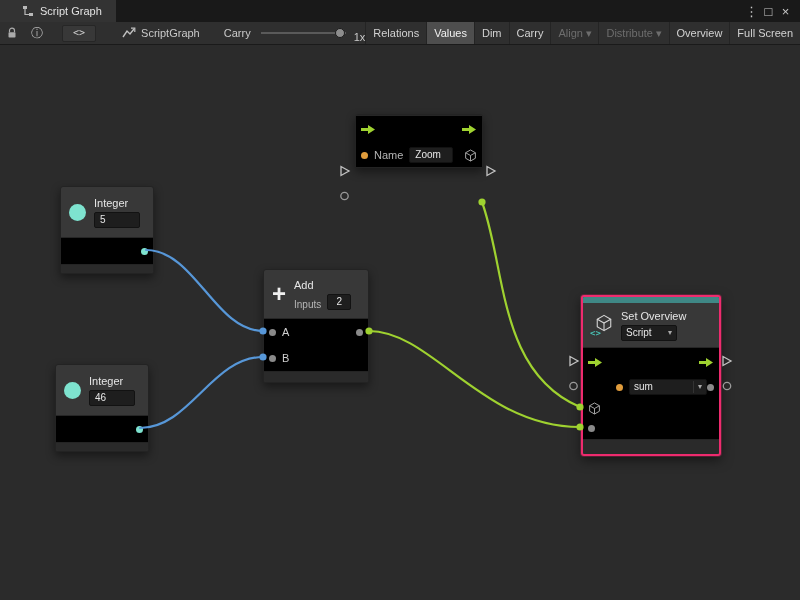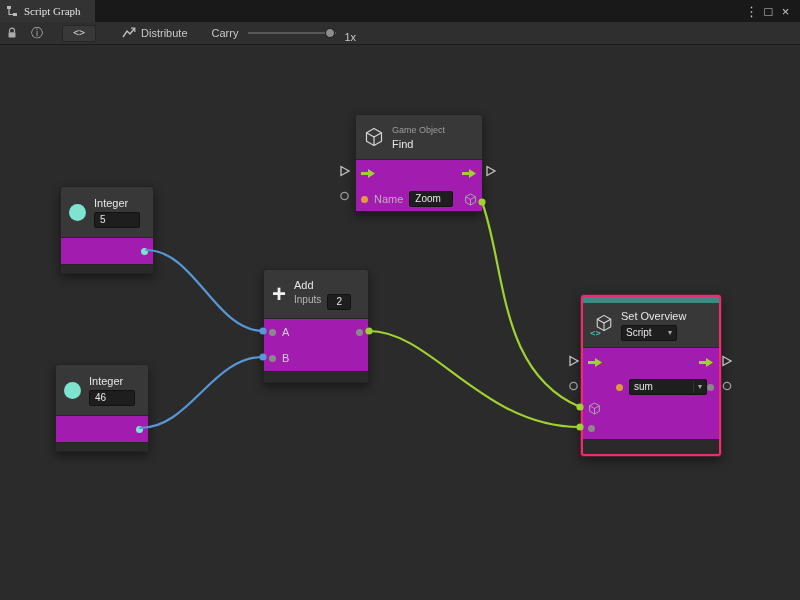--- a/index.html
+++ b/index.html
@@ -1,21 +1,21 @@
 <!DOCTYPE html>
 <html><head>
 <meta charset="utf-8">
 <style>
   html,body{margin:0;padding:0;background:#111;}
   #root{position:relative;width:800px;height:600px;overflow:hidden;background:#2b2b2b;
         font-family:"Liberation Sans",sans-serif;-webkit-font-smoothing:antialiased;user-select:none;}
 
   
   .titlebar{position:absolute;left:0;top:0;width:800px;height:22px;background:#191919;display:flex;align-items:stretch;z-index:60;}
-  .tab{display:flex;align-items:center;gap:6px;padding:0 14px 0 6px;background:#333333;font-size:11px;color:#e2e2e2;font-family:Liberation Serif, serif;}
+  .tab{display:flex;align-items:center;gap:6px;padding:0 14px 0 22px;background:#333333;font-size:11px;color:#e2e2e2;}
   .win-controls{margin-left:auto;display:flex;align-items:center;padding-right:6px;color:#c8c8c8;font-size:13px;}
   .win-btn{width:17px;text-align:center;cursor:default;}
 
   
   .toolbar{position:absolute;left:0;top:22px;width:800px;height:23px;background:#2f2f2f;border-bottom:1px solid #1a1a1a;
            display:flex;align-items:center;font-size:11px;color:#c9c9c9;z-index:60;box-sizing:border-box;}
   .tb-icon{padding:0 7px;display:flex;align-items:center;}
   .info-glyph{font-size:12px;color:#b5b5b5;}
   .code-btn{margin-left:12px;background:#383838;border:1px solid #262626;border-radius:2px;padding:0 10px;height:15px;line-height:14px;
             font-size:10px;color:#cfcfcf;font-family:"DejaVu Sans Mono",monospace;}
@@ -36,28 +36,28 @@
   
   .node{position:absolute;background:#383838;border:1px solid #232323;border-radius:3px;z-index:10;
         box-shadow:0 4px 10px rgba(0,0,0,.45);color:#dcdcdc;}
   .node.selected{border:2px solid #ee2b6e;box-shadow:0 0 0 1px rgba(238,43,110,.25),0 4px 12px rgba(0,0,0,.5);}
   .var-strip{height:6px;background:#3f8886;border-radius:1px 1px 0 0;}
   .n-head{display:flex;align-items:center;gap:8px;padding:6px 8px;box-sizing:border-box;}
   .n-col{display:flex;flex-direction:column;gap:3px;}
   .n-title{font-size:11px;color:#e6e6e6;line-height:12px;}
   .n-cat{font-size:9px;color:#9d9d9d;line-height:10px;}
   .n-sub{font-size:10px;color:#b5b5b5;}
-  .sub-row{display:flex;align-items:flex-start;gap:6px;}
+  .sub-row{display:flex;align-items:flex-end;gap:6px;}
   .n-field{background:#1e1e1e;border:1px solid #121212;border-radius:2px;font-size:10px;color:#e6e6e6;
            padding:1px 5px;min-width:32px;height:12px;line-height:12px;}
   .n-field.small{min-width:12px;text-align:center;}
   .n-dd{display:flex;align-items:center;justify-content:space-between;background:#1e1e1e;border:1px solid #121212;border-radius:2px;
         font-size:10px;color:#e6e6e6;padding:1px 4px;height:12px;line-height:12px;gap:6px;}
   .dd-caret{color:#a8a8a8;font-size:8px;border-left:1px solid #333;padding-left:4px;}
-  .n-body{background:#a21caf;border-top:1px solid #262626;}
+  .n-body{background:#000000;border-top:1px solid #262626;}
   .n-row{display:flex;align-items:center;padding:0 5px;font-size:11px;}
   .n-foot{background:#2a2a2a;border-top:1px solid #242424;border-radius:0 0 2px 2px;}
   .dot{width:7px;height:7px;border-radius:50%;background:#8a8a8a;flex:0 0 auto;}
   .dot.teal{background:#7ee3cf;}
   .dot.orange{background:#e09c3c;}
   .int-icon{width:17px;height:17px;border-radius:50%;background:#7ee3cf;flex:0 0 auto;}
   .plus-icon{font-size:24px;color:#f0f0f0;line-height:22px;font-weight:bold;flex:0 0 auto;}
   .port-label{margin-left:6px;color:#cfcfcf;}
   .port-label.gray{color:#b5b5b5;}
   .spacer{margin-left:auto;}
@@ -102,30 +102,40 @@
       </svg>
     </span>
     <span class="tb-icon info-glyph">ⓘ</span>
     <span class="code-btn">&lt;&gt;</span>
 
     <span class="graph-ref">
       <svg width="14" height="12" viewBox="0 0 14 12">
         <polyline points="1,10 5,4 8,7 12,2" stroke="#c0c0c0" fill="none" stroke-width="1.4"></polyline>
         <path d="M9 1.2 L12.8 1.2 L12.8 5" stroke="#c0c0c0" fill="none" stroke-width="1.2"></path>
       </svg>
-      <span>Distribute</span>
+      <span>ScriptGraph</span>
     </span>
 
     <span class="zoom-label">Carry</span>
     <span class="slider">
       <span class="slider-track"></span>
       <span class="slider-handle"></span>
     </span>
     <span class="zoom-value">1x</span>
 
+    <span class="tb-buttons">
+      <span class="tb-btn">Relations</span>
+      <span class="tb-btn active">Values</span>
+      <span class="tb-btn">Dim</span>
+      <span class="tb-btn">Carry</span>
+      <span class="tb-btn disabled">Align ▾</span>
+      <span class="tb-btn disabled">Distribute ▾</span>
+      <span class="tb-btn">Overview</span>
+      <span class="tb-btn">Full Screen</span>
+    </span>
   </div>
 
   <div class="canvas"></div>
 
   <div class="node" style="left:60px;top:186px;width:92px;">
     <div class="n-head" style="height:50px;">
       <span class="int-icon"></span>
       <div class="n-col">
         <div class="n-title">Integer</div>
         <div class="n-field" style="width:34px;">5</div>
@@ -149,30 +159,20 @@
     </div>
     <div class="n-body">
       <div class="n-row" style="height:26px;justify-content:flex-end;">
         <span class="dot teal"></span>
       </div>
     </div>
     <div class="n-foot" style="height:8px;"></div>
   </div>
 
   <div class="node" style="left:355px;top:114px;width:126px;">
-    <div class="n-head" style="height:44px;">
-      <svg width="20" height="20" viewBox="0 0 20 20">
-        <path d="M10 1.5 L17.5 5.75 L10 10 L2.5 5.75 Z" stroke="#d6d6d6" fill="none" stroke-width="1.2" stroke-linejoin="round"></path>
-        <path d="M2.5 5.75 L2.5 14.25 L10 18.5 L10 10 M17.5 5.75 L17.5 14.25 L10 18.5" stroke="#d6d6d6" fill="none" stroke-width="1.2" stroke-linejoin="round"></path>
-      </svg>
-      <div class="n-col">
-        <div class="n-cat">Game Object</div>
-        <div class="n-title">Find</div>
-      </div>
-    </div>
     <div class="n-body">
       <div class="n-row" style="height:27px;">
         <svg width="15" height="11" viewBox="0 0 15 11">
           <path d="M0 4 H7 V1 L14 5.5 L7 10 V7 H0 Z" fill="#9fd230"></path>
         </svg>
         <span class="spacer"></span>
         <svg width="15" height="11" viewBox="0 0 15 11">
           <path d="M0 4 H7 V1 L14 5.5 L7 10 V7 H0 Z" fill="#9fd230"></path>
         </svg>
       </div>

